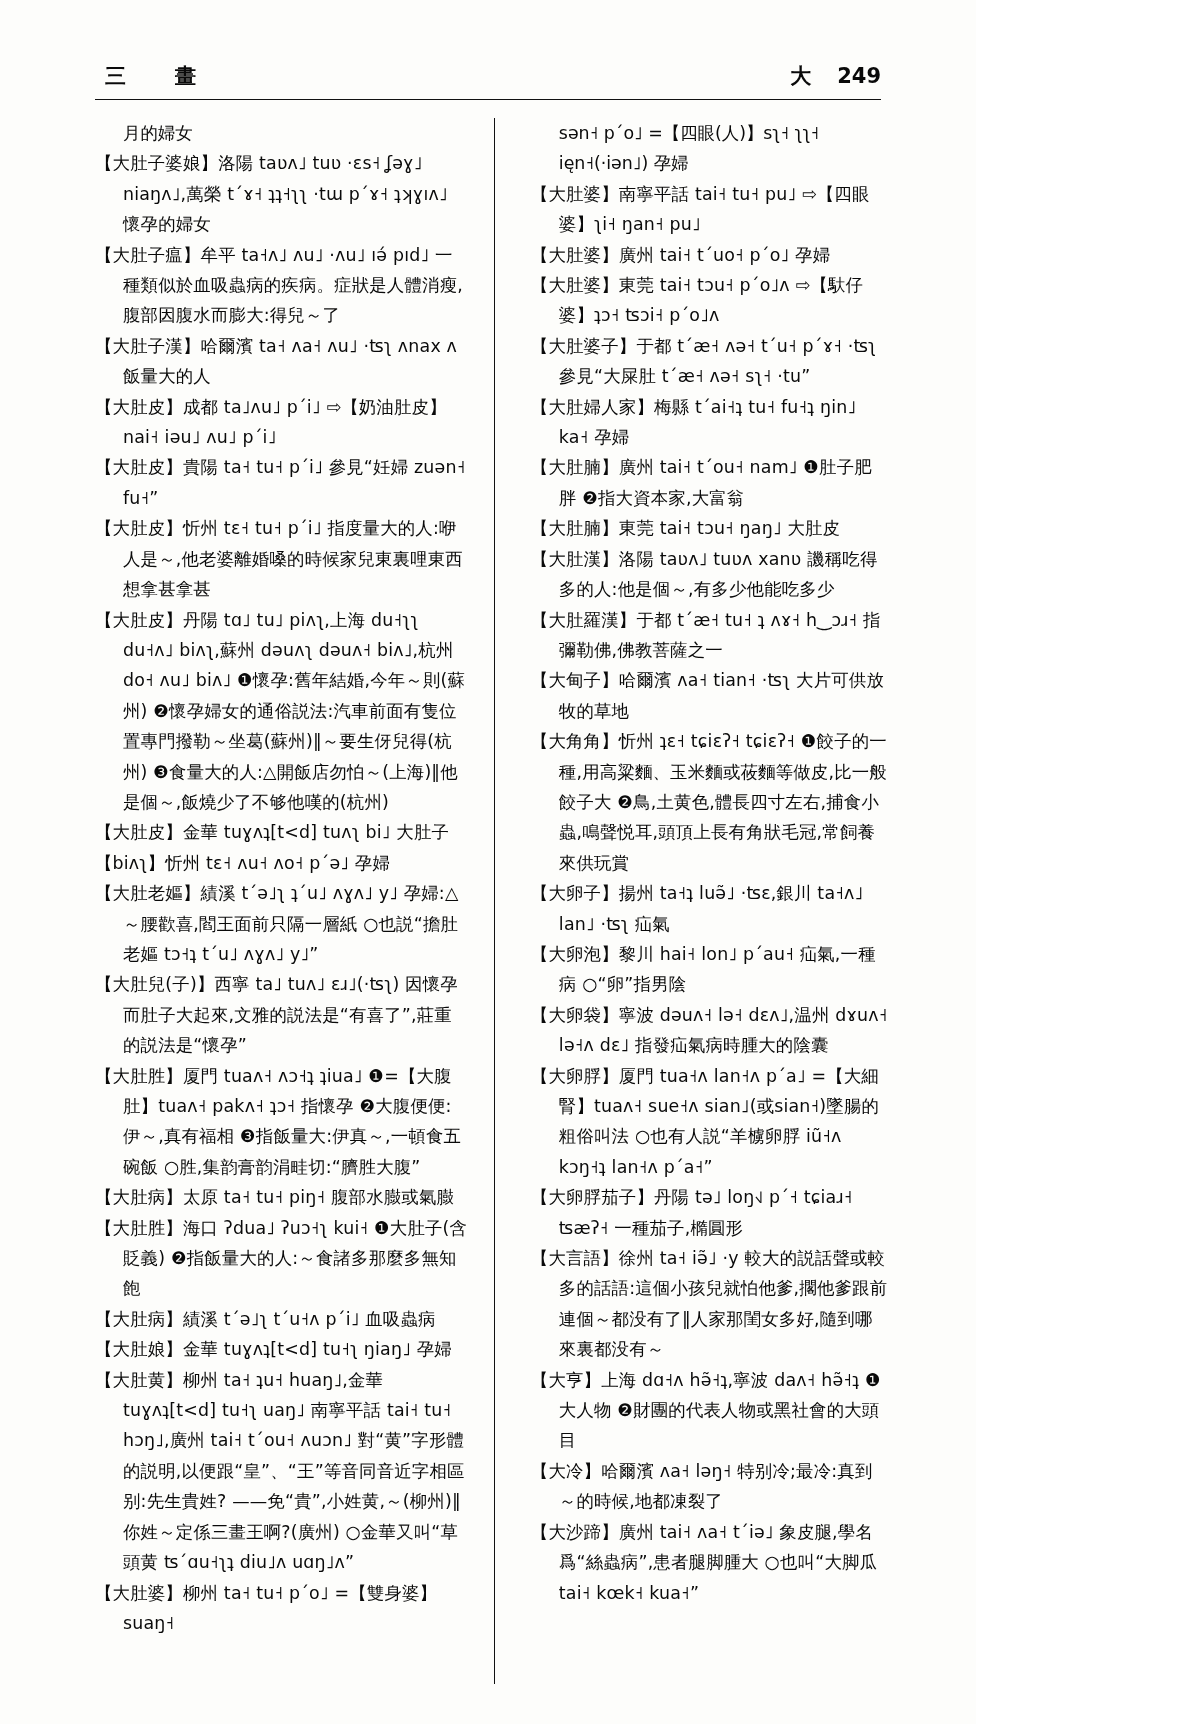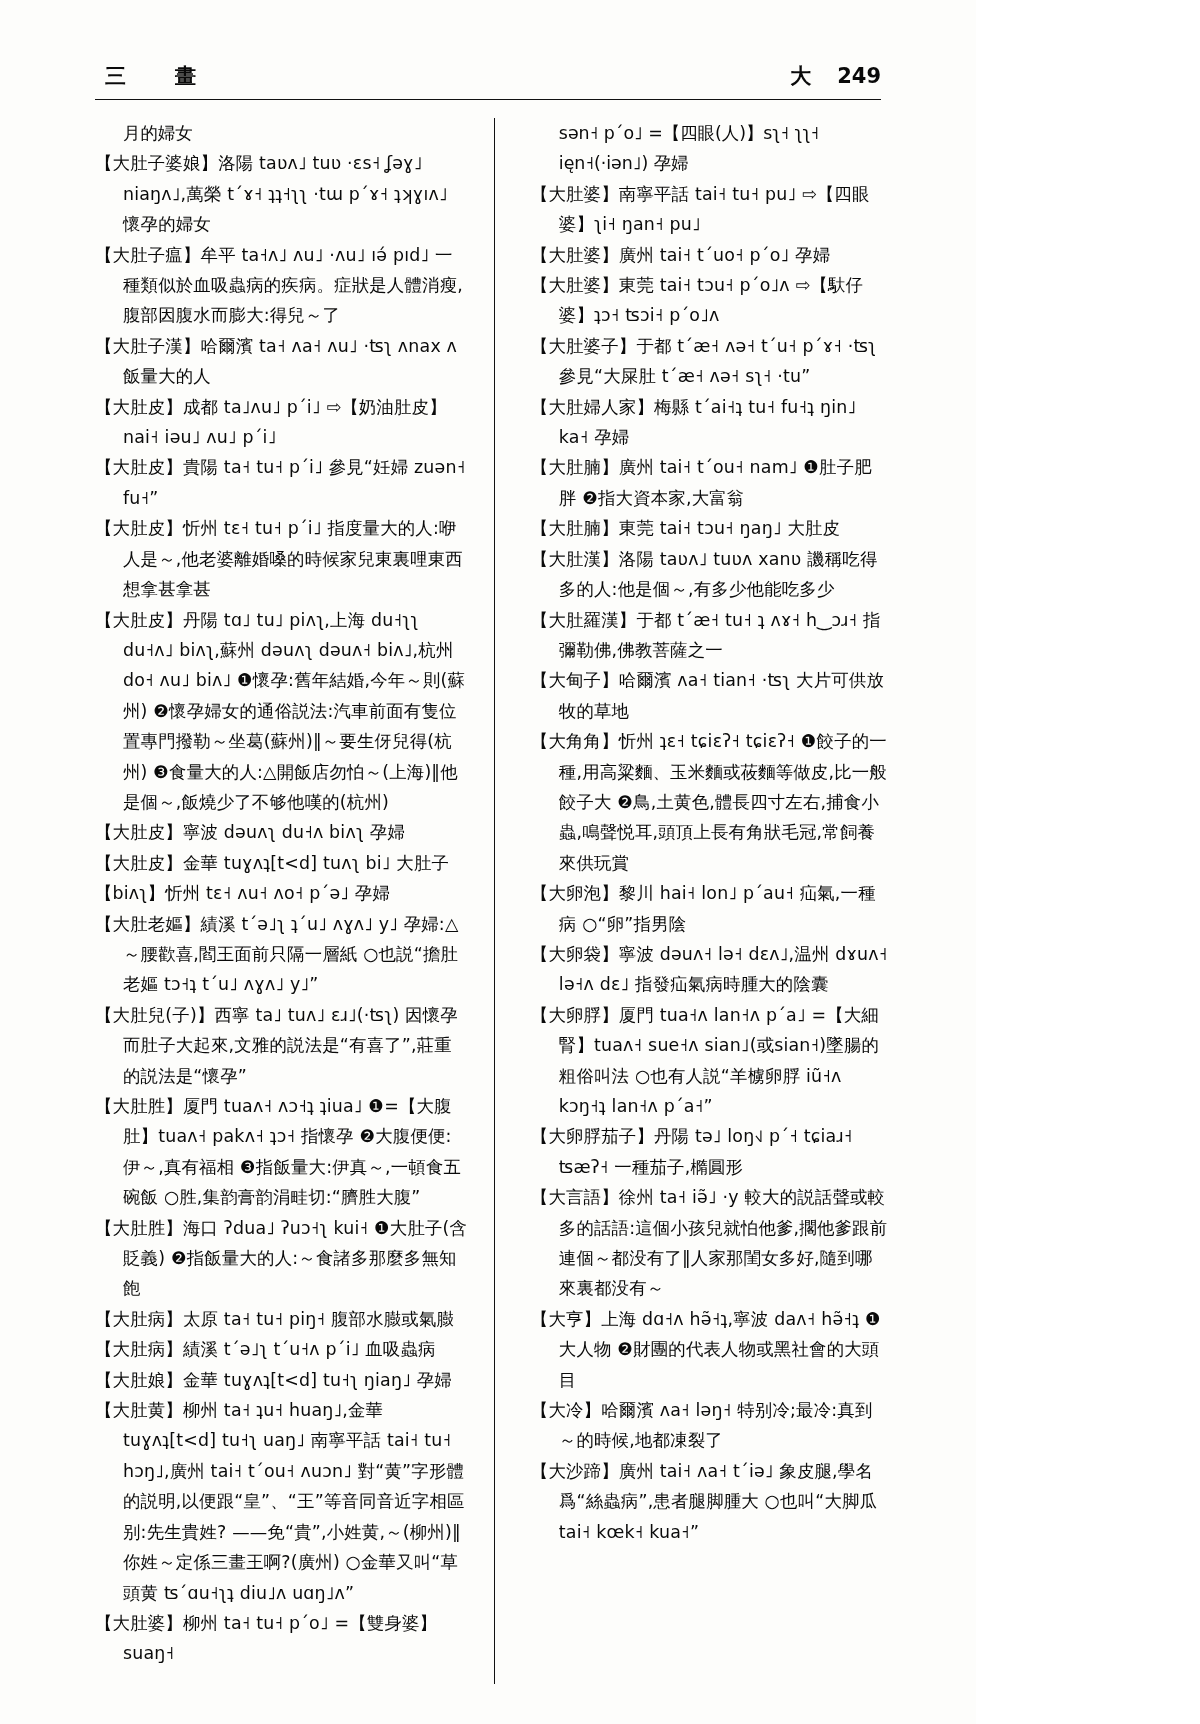--- a/index.html
+++ b/index.html
@@ -103,46 +103,46 @@
   <div class="columns">
     <div class="col left">
       <p class="plain">月的婦女</p>
       <p class="entry">【大肚子婆娘】洛陽 taʋʌ˩ tuʋ ·ɛs˧ ʆəɣ˩ niaŋʌ˩,萬榮 tˊɤ˧ ʇʇ˧ʅʅ ·tɯ pˊɤ˧ ʇʞɣıʌ˩ 懷孕的婦女</p>
       <p class="entry">【大肚子瘟】牟平 ta˧ʌ˩ ʌu˩ ·ʌu˩ ıə́ pıd˩ 一種類似於血吸蟲病的疾病。症狀是人體消瘦,腹部因腹水而膨大:得兒～了</p>
       <p class="entry">【大肚子漢】哈爾濱 ta˧ ʌa˧ ʌu˩ ·ʦʅ ʌnax ʌ飯量大的人</p>
       <p class="entry">【大肚皮】成都 ta˩ʌu˩ pˊi˩ ⇨【奶油肚皮】nai˧ iəu˩ ʌu˩ pˊi˩</p>
       <p class="entry">【大肚皮】貴陽 ta˧ tu˧ pˊi˩ 參見“妊婦 zuən˧ fu˧”</p>
       <p class="entry">【大肚皮】忻州 tɛ˧ tu˧ pˊi˩ 指度量大的人:咿人是～,他老婆離婚嗓的時候家兒東裏哩東西想拿甚拿甚</p>
       <p class="entry">【大肚皮】丹陽 tɑ˩ tu˩ piʌʅ,上海 du˧ʅʅ du˧ʌ˩ biʌʅ,蘇州 dəuʌʅ dəuʌ˧ biʌ˩,杭州 do˧ ʌu˩ biʌ˩ ❶懷孕:舊年結婚,今年～則(蘇州) ❷懷孕婦女的通俗説法:汽車前面有隻位置專門撥勒～坐葛(蘇州)‖～要生伢兒得(杭州) ❸食量大的人:△開飯店勿怕～(上海)‖他是個～,飯燒少了不够他嘆的(杭州)</p>
-      <p class="entry">【大肚皮】寧波 dəuʌʅ du˧ʌ biʌʅ 孕婦</p>
       <p class="entry">【大肚皮】金華 tuɣʌʇ[t&lt;d] tuʌʅ bi˩ 大肚子</p>
       <p class="entry">【biʌʅ】忻州 tɛ˧ ʌu˧ ʌo˧ pˊə˩ 孕婦</p>
       <p class="entry">【大肚老嫗】績溪 tˊə˩ʅ ʇˊu˩ ʌɣʌ˩ y˩ 孕婦:△～腰歡喜,閻王面前只隔一層紙 ○也説“擔肚老嫗 tɔ˧ʇ tˊu˩ ʌɣʌ˩ y˩”</p>
       <p class="entry">【大肚兒(子)】西寧 ta˩ tuʌ˩ ɛɹ˩(·ʦʅ) 因懷孕而肚子大起來,文雅的説法是“有喜了”,莊重的説法是“懷孕”</p>
       <p class="entry">【大肚胜】厦門 tuaʌ˧ ʌɔ˧ʇ ʇiua˩ ❶=【大腹肚】tuaʌ˧ pakʌ˧ ʇɔ˧ 指懷孕 ❷大腹便便:伊～,真有福相 ❸指飯量大:伊真～,一頓食五碗飯 ○胜,集韵膏韵涓畦切:“臍胜大腹”</p>
+      <p class="entry">【大肚病】太原 ta˧ tu˧ piŋ˧ 腹部水臌或氣臌</p>
       <p class="entry">【大肚胜】海口 ʔdua˩ ʔuɔ˧ʅ kui˧ ❶大肚子(含貶義) ❷指飯量大的人:～食諸多那麼多無知飽</p>
-      <p class="entry">【大肚病】太原 ta˧ tu˧ piŋ˧ 腹部水臌或氣臌</p>
       <p class="entry">【大肚病】績溪 tˊə˩ʅ tˊu˧ʌ pˊi˩ 血吸蟲病</p>
       <p class="entry">【大肚娘】金華 tuɣʌʇ[t&lt;d] tu˧ʅ ŋiaŋ˩ 孕婦</p>
       <p class="entry">【大肚黄】柳州 ta˧ ʇu˧ huaŋ˩,金華 tuɣʌʇ[t&lt;d] tu˧ʅ uaŋ˩ 南寧平話 tai˧ tu˧ hɔŋ˩,廣州 tai˧ tˊou˧ ʌuɔn˩ 對“黄”字形體的説明,以便跟“皇”、“王”等音同音近字相區别:先生貴姓? ——免“貴”,小姓黄,～(柳州)‖你姓～定係三畫王啊?(廣州) ○金華又叫“草頭黄 ʦˊɑu˧ʅʇ diu˩ʌ uɑŋ˩ʌ”</p>
       <p class="entry">【大肚婆】柳州 ta˧ tu˧ pˊo˩ =【雙身婆】suaŋ˧</p>
     </div>
     <div class="col right">
       <p class="plain">sən˧ pˊo˩ =【四眼(人)】sʅ˧ ʅʅ˧ ięn˧(·iən˩) 孕婦</p>
       <p class="entry">【大肚婆】南寧平話 tai˧ tu˧ pu˩ ⇨【四眼婆】ʅi˧ ŋan˧ pu˩</p>
       <p class="entry">【大肚婆】廣州 tai˧ tˊuo˧ pˊo˩ 孕婦</p>
       <p class="entry">【大肚婆】東莞 tai˧ tɔu˧ pˊo˩ʌ ⇨【馱仔婆】ʇɔ˧ ʦɔi˧ pˊo˩ʌ</p>
       <p class="entry">【大肚婆子】于都 tˊæ˧ ʌə˧ tˊu˧ pˊɤ˧ ·ʦʅ 參見“大屎肚 tˊæ˧ ʌə˧ sʅ˧ ·tu”</p>
       <p class="entry">【大肚婦人家】梅縣 tˊai˧ʇ tu˧ fu˧ʇ ŋin˩ ka˧ 孕婦</p>
       <p class="entry">【大肚腩】廣州 tai˧ tˊou˧ nam˩ ❶肚子肥胖 ❷指大資本家,大富翁</p>
       <p class="entry">【大肚腩】東莞 tai˧ tɔu˧ ŋaŋ˩ 大肚皮</p>
       <p class="entry">【大肚漢】洛陽 taʋʌ˩ tuʋʌ xanʋ 譏稱吃得多的人:他是個～,有多少他能吃多少</p>
       <p class="entry">【大肚羅漢】于都 tˊæ˧ tu˧ ʇ ʌɤ˧ h‿ɔɹ˧ 指彌勒佛,佛教菩薩之一</p>
       <p class="entry">【大甸子】哈爾濱 ʌa˧ tian˧ ·ʦʅ 大片可供放牧的草地</p>
       <p class="entry">【大角角】忻州 ʇɛ˧ tɕiɛʔ˧ tɕiɛʔ˧ ❶餃子的一種,用高粱麵、玉米麵或莜麵等做皮,比一般餃子大 ❷鳥,土黄色,體長四寸左右,捕食小蟲,鳴聲悦耳,頭頂上長有角狀毛冠,常飼養來供玩賞</p>
+      <p class="entry">【大卵子】揚州 ta˧ʇ luə̃˩ ·ʦɛ,銀川 ta˧ʌ˩ lan˩ ·ʦʅ 疝氣</p>
       <p class="entry">【大卵泡】黎川 hai˧ lon˩ pˊau˧ 疝氣,一種病 ○“卵”指男陰</p>
       <p class="entry">【大卵袋】寧波 dəuʌ˧ lə˧ dɛʌ˩,温州 dɤuʌ˧ lə˧ʌ dɛ˩ 指發疝氣病時腫大的陰囊</p>
       <p class="entry">【大卵脬】厦門 tua˧ʌ lan˧ʌ pˊa˩ =【大細腎】tuaʌ˧ sue˧ʌ sian˩(或sian˧)墜腸的粗俗叫法 ○也有人説“羊㯭卵脬 iũ˧ʌ kɔŋ˧ʇ lan˧ʌ pˊa˧”</p>
       <p class="entry">【大卵脬茄子】丹陽 tə˩ loŋ˧˩ pˊ˧ tɕiaɹ˧ ʦæʔ˧ 一種茄子,橢圓形</p>
       <p class="entry">【大言語】徐州 ta˧ iə̃˩ ·y 較大的説話聲或較多的話語:這個小孩兒就怕他爹,擱他爹跟前連個～都没有了‖人家那閨女多好,隨到哪來裏都没有～</p>
       <p class="entry">【大亨】上海 dɑ˧ʌ hə̃˧ʇ,寧波 daʌ˧ hə̃˧ʇ ❶大人物 ❷財團的代表人物或黑社會的大頭目</p>
       <p class="entry">【大冷】哈爾濱 ʌa˧ ləŋ˧ 特别冷;最冷:真到～的時候,地都凍裂了</p>
       <p class="entry">【大沙蹄】廣州 tai˧ ʌa˧ tˊiə˩ 象皮腿,學名爲“絲蟲病”,患者腿脚腫大 ○也叫“大脚瓜 tai˧ kœk˧ kua˧”</p>
       <p class="entry"></p>
     </div>

